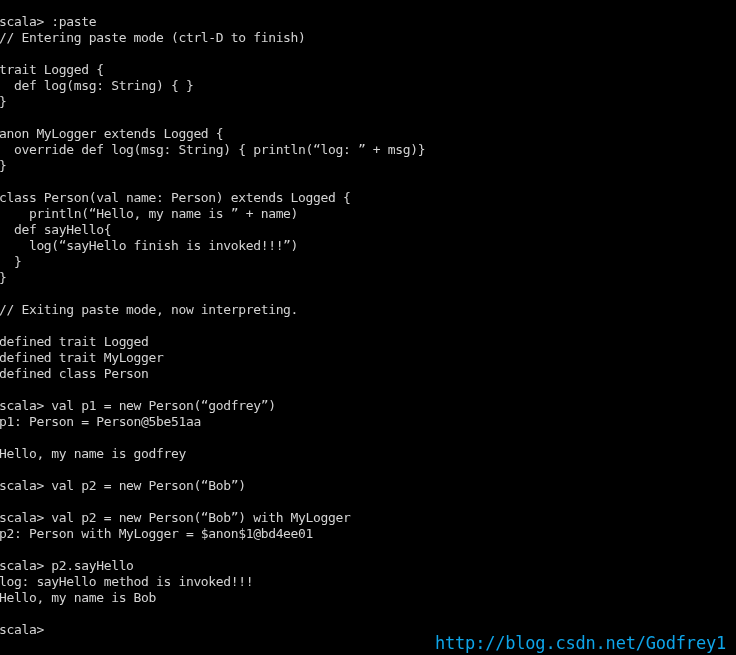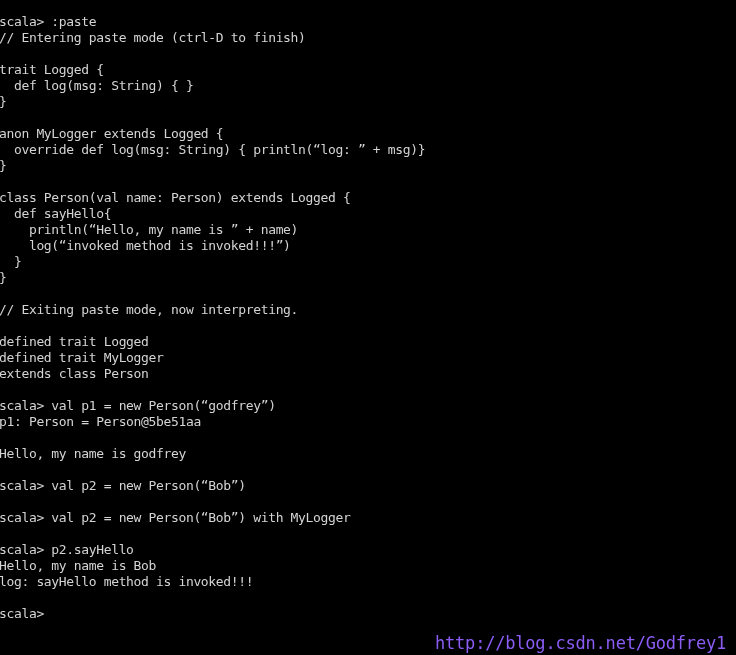--- a/index.html
+++ b/index.html
@@ -46,21 +46,21 @@
   .line.blank {
     height: 16px;
   }
   #watermark {
     position: absolute;
     left: 435px;
     top: 620px;
     font-family: "DejaVu Sans Mono", "Liberation Mono", monospace;
     font-size: 17px;
     letter-spacing: -0.2px;
-    color: #8b5cf6;
+    color: #0ea5e9;
     white-space: pre;
     user-select: none;
   }
 </style>
 </head>
 <body>
 
 <div id="terminal">
   <div id="console-lines">
       <div class="line">scala&gt; :paste</div>
@@ -68,41 +68,42 @@
       <div class="line blank"></div>
       <div class="line">trait Logged {</div>
       <div class="line">  def log(msg: String) { }</div>
       <div class="line">}</div>
       <div class="line blank"></div>
       <div class="line">anon MyLogger extends Logged {</div>
       <div class="line">  override def log(msg: String) { println(“log: ” + msg)}</div>
       <div class="line">}</div>
       <div class="line blank"></div>
       <div class="line">class Person(val name: Person) extends Logged {</div>
+      <div class="line">    println(“Hello, my name is ” + name)</div>
       <div class="line">  def sayHello{</div>
-      <div class="line">    println(“Hello, my name is ” + name)</div>
-      <div class="line">    log(“invoked method is invoked!!!”)</div>
+      <div class="line">    log(“sayHello finish is invoked!!!”)</div>
       <div class="line">  }</div>
       <div class="line">}</div>
       <div class="line blank"></div>
       <div class="line">// Exiting paste mode, now interpreting.</div>
       <div class="line blank"></div>
       <div class="line">defined trait Logged</div>
       <div class="line">defined trait MyLogger</div>
-      <div class="line">extends class Person</div>
+      <div class="line">defined class Person</div>
       <div class="line blank"></div>
       <div class="line">scala&gt; val p1 = new Person(“godfrey”)</div>
       <div class="line">p1: Person = Person@5be51aa</div>
       <div class="line blank"></div>
       <div class="line">Hello, my name is godfrey</div>
       <div class="line blank"></div>
       <div class="line">scala&gt; val p2 = new Person(“Bob”)</div>
       <div class="line blank"></div>
       <div class="line">scala&gt; val p2 = new Person(“Bob”) with MyLogger</div>
+      <div class="line">p2: Person with MyLogger = $anon$1@bd4ee01</div>
       <div class="line blank"></div>
       <div class="line">scala&gt; p2.sayHello</div>
+      <div class="line">log: sayHello method is invoked!!!</div>
       <div class="line">Hello, my name is Bob</div>
-      <div class="line">log: sayHello method is invoked!!!</div>
       <div class="line blank"></div>
       <div class="line">scala&gt;</div>
     </div>
   <div id="watermark">http://blog.csdn.net/Godfrey1</div>
 </div>
 
 </body></html>

